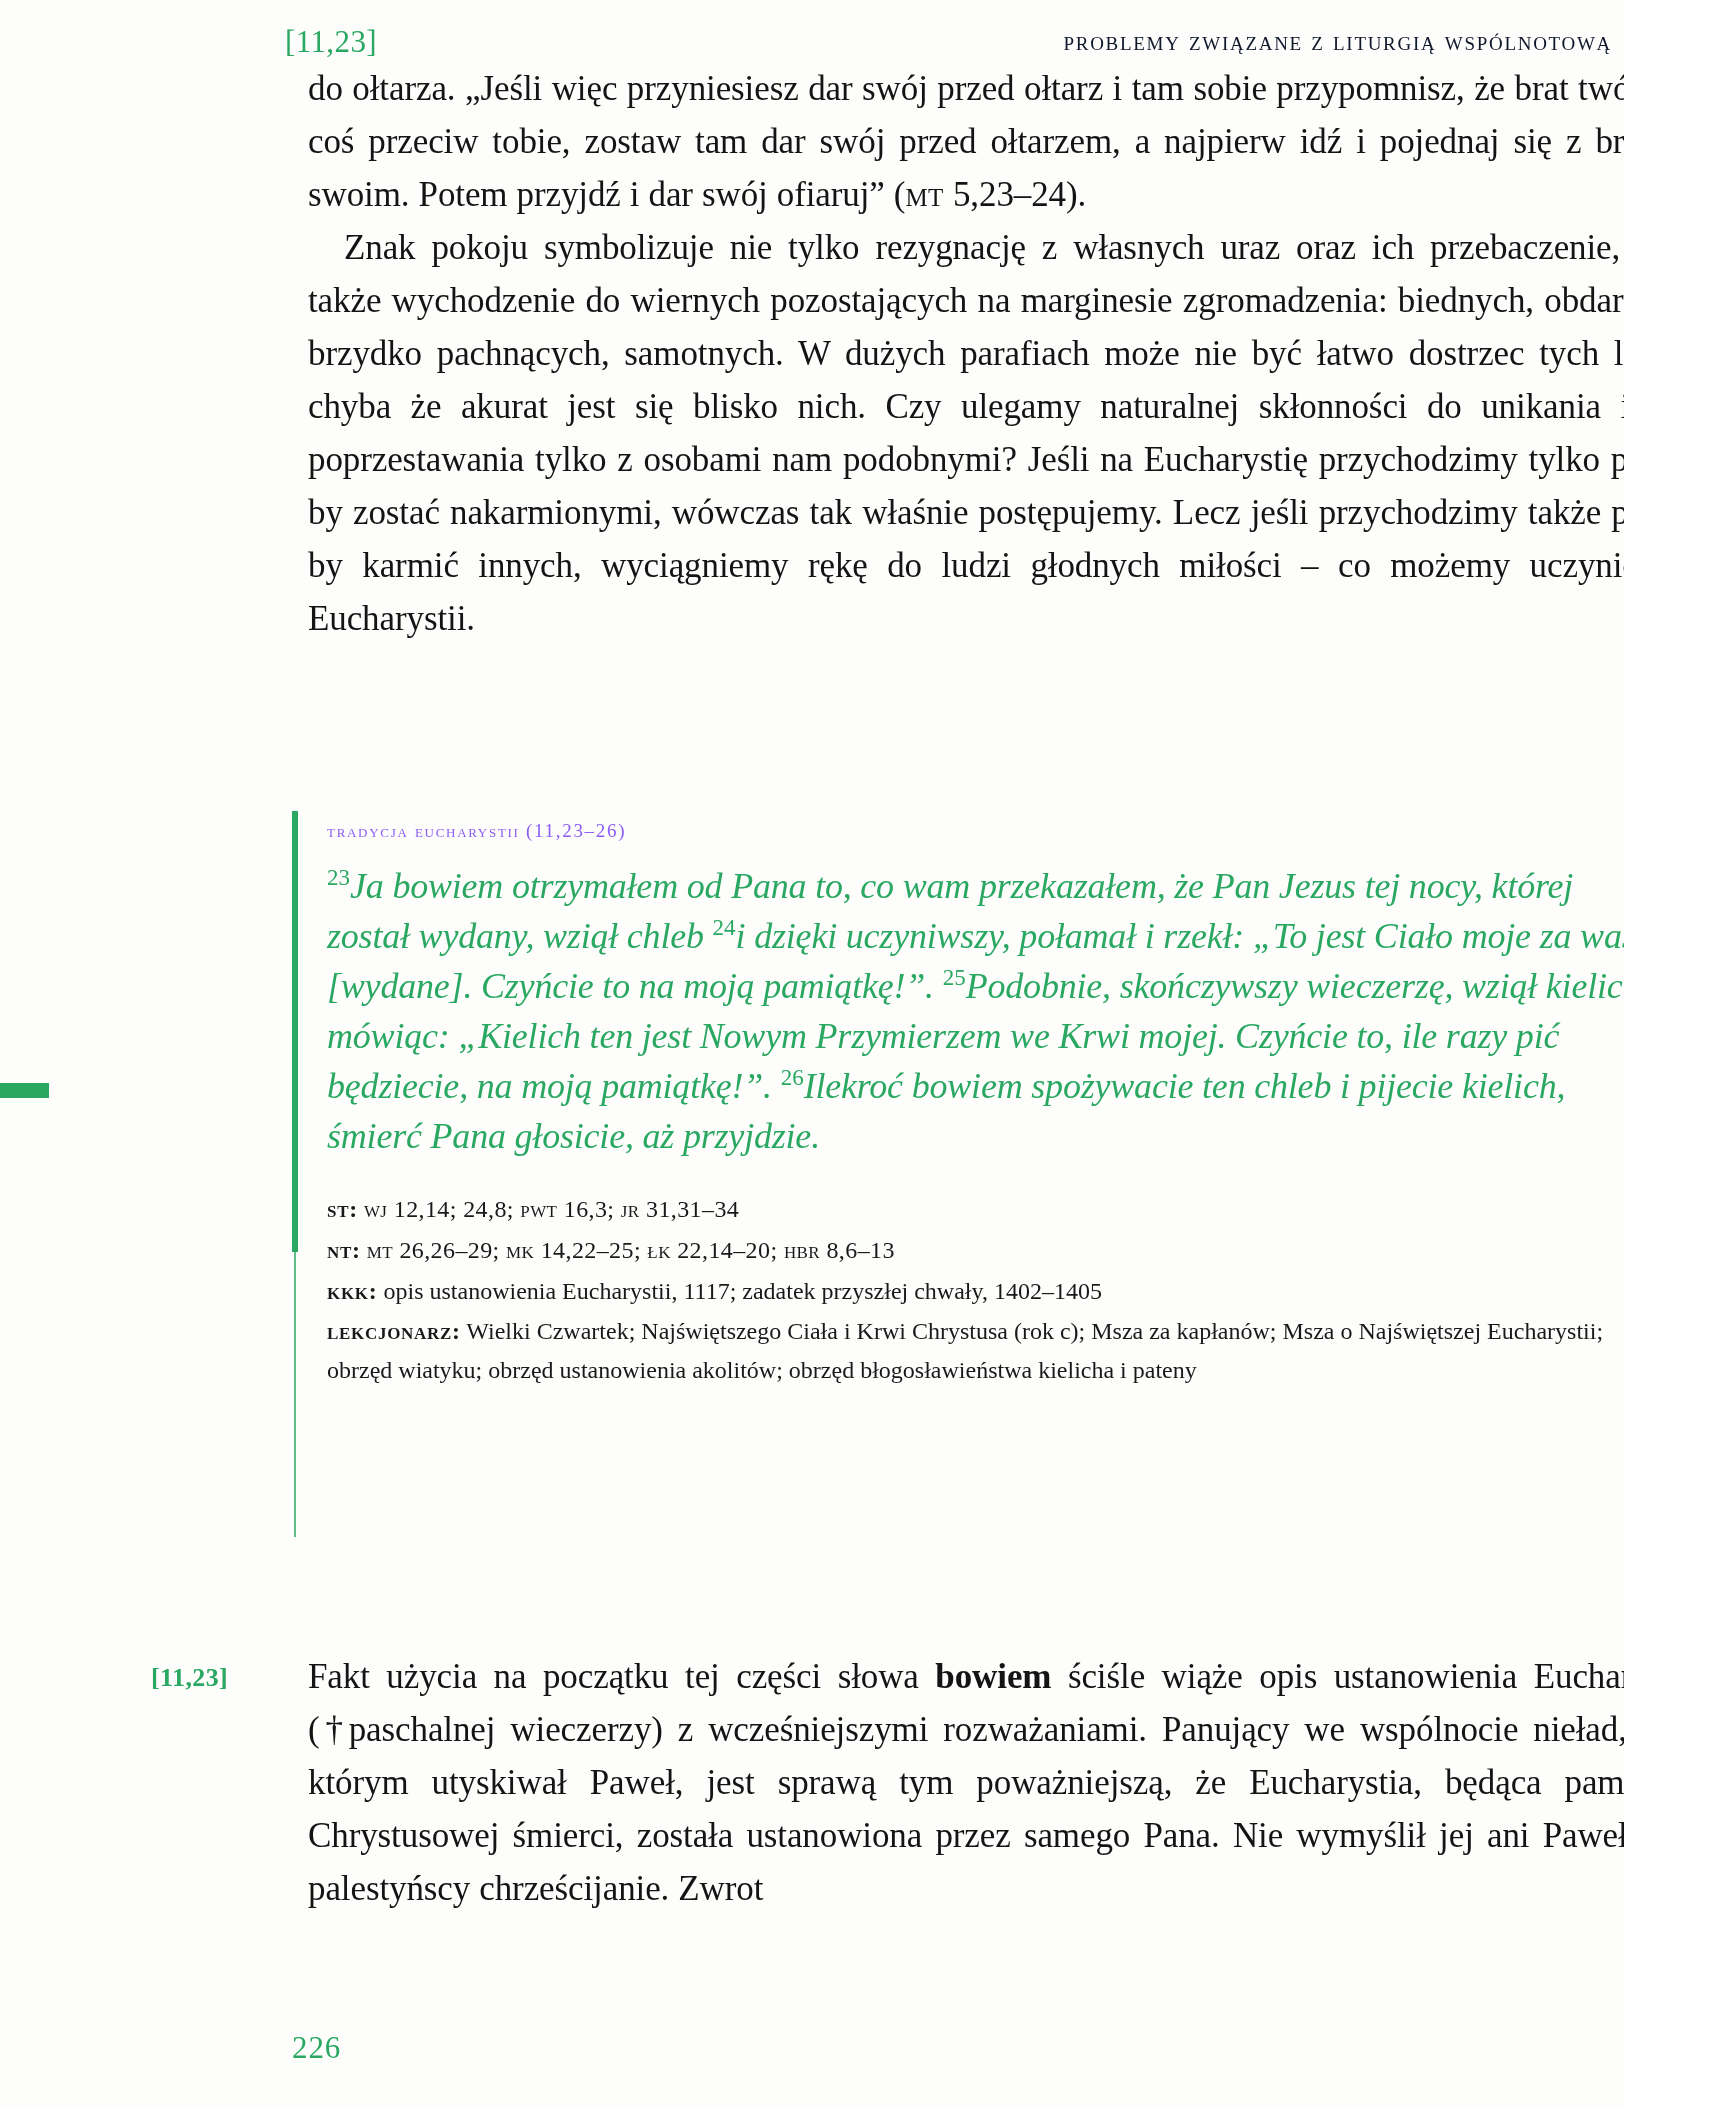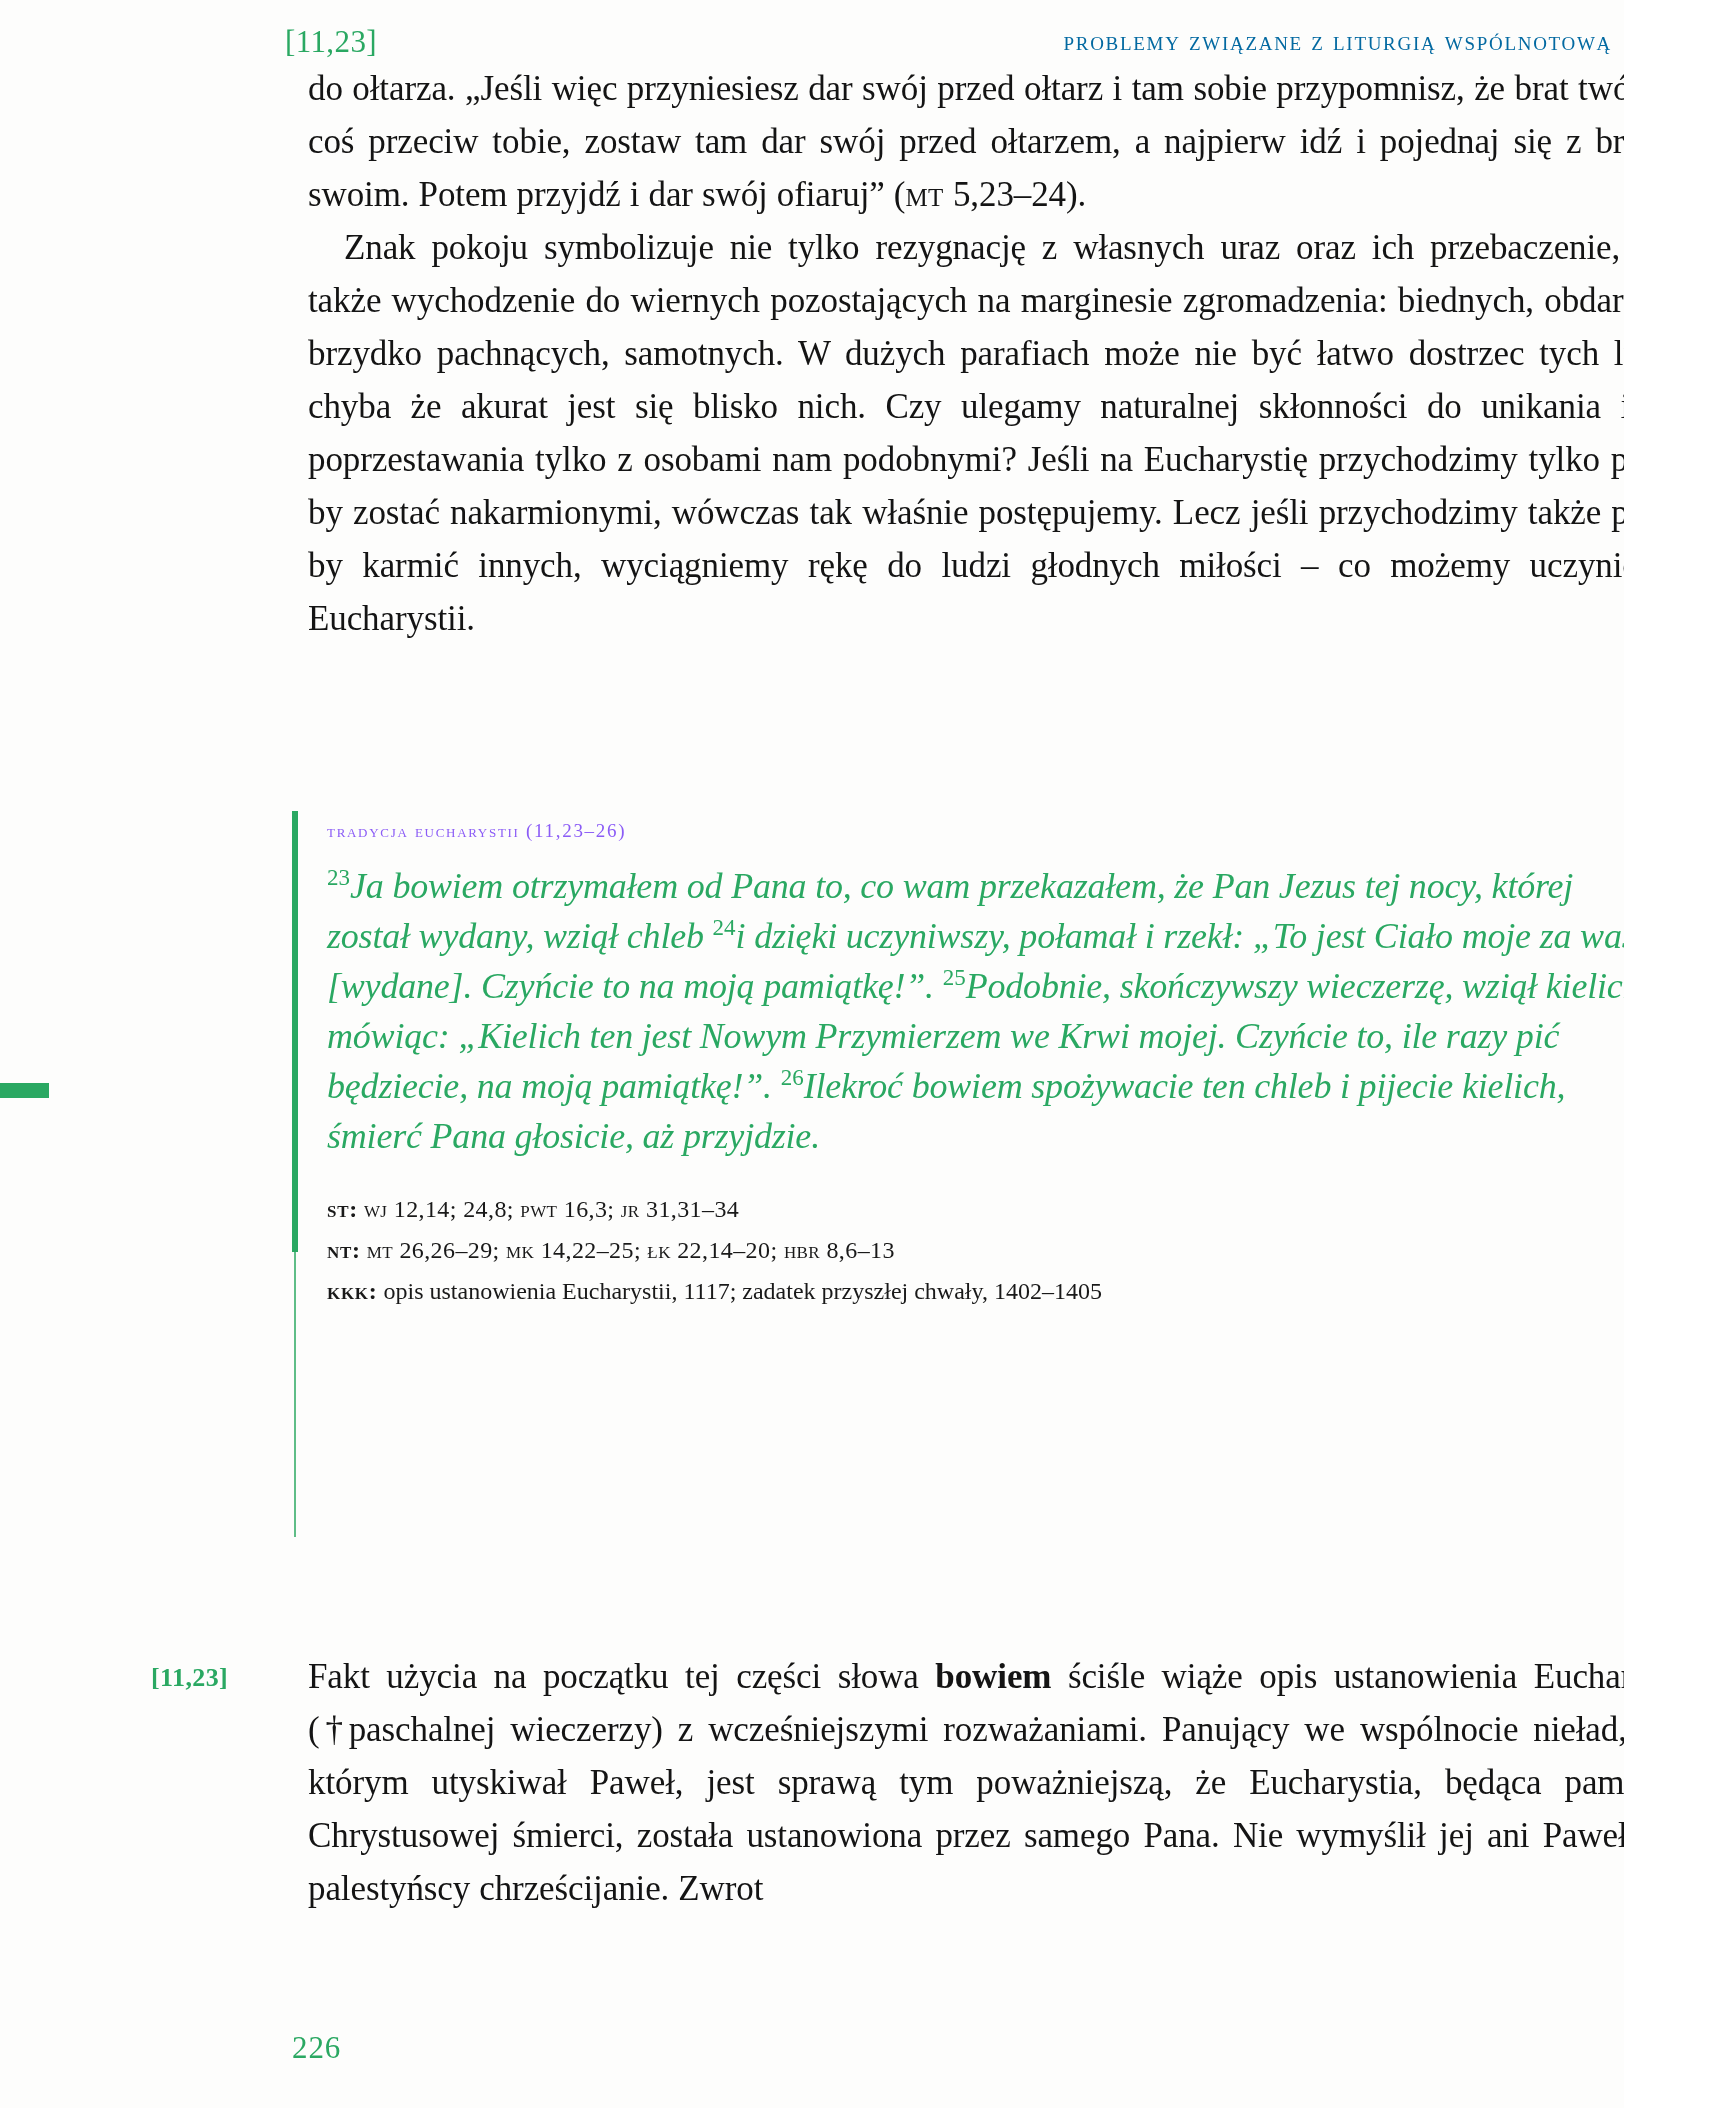--- a/index.html
+++ b/index.html
@@ -29,21 +29,21 @@
     justify-content: space-between;
   }
   .folio-marker {
     font-size: 31px;
     letter-spacing: 0.4px;
     color: #2aa862;
     font-family: "Liberation Serif", serif;
   }
   .head-title {
     font-size: 27px;
-    color: #0369a1;
+    color: #0f172a;
     letter-spacing: 1.7px;
     font-variant: small-caps;
     text-transform: lowercase;
     padding-right: 12px;
     white-space: nowrap;
   }
 
   
   .col {
     position: absolute;
@@ -194,20 +194,21 @@
     <div class="rule-thin"></div>
     <div class="box-inner">
       <div class="box-title">TRADYCJA EUCHARYSTII (11,23–26)</div>
 
       <p class="quote"><span class="vnum">23</span><span>Ja bowiem otrzymałem od Pana to, co wam przekazałem, że Pan Jezus tej nocy, której został wydany, wziął chleb </span><span class="vnum">24</span><span>i dzięki uczyniwszy, połamał i rzekł: „To jest Ciało moje za was [wydane]. Czyńcie to na moją pamiątkę!”. </span><span class="vnum">25</span><span>Podobnie, skończywszy wieczerzę, wziął kielich, mówiąc: „Kielich ten jest Nowym Przymierzem we Krwi mojej. Czyńcie to, ile razy pić będziecie, na moją pamiątkę!”. </span><span class="vnum">26</span><span>Ilekroć bowiem spożywacie ten chleb i pijecie kielich, śmierć Pana głosicie, aż przyjdzie.</span></p>
 
       <div class="refs">
         <div class="line"><span class="lbl">ST:</span> <span class="scref">WJ 12,14; 24,8; PWT 16,3; JR 31,31–34</span></div>
         <div class="line"><span class="lbl">NT:</span> <span class="scref">MT 26,26–29; MK 14,22–25; ŁK 22,14–20; HBR 8,6–13</span></div>
         <div class="line"><span class="lbl">KKK:</span> <span>opis ustanowienia Eucharystii, 1117; zadatek przyszłej chwały, 1402–1405</span></div>
+        <div class="line"><span class="lbl">LEKCJONARZ:</span> <span>Wielki Czwartek; Najświętszego Ciała i Krwi Chrystusa (rok c); Msza za kapłanów; Msza o Najświętszej Eucharystii; obrzęd wiatyku; obrzęd ustanowienia akolitów; obrzęd błogosławieństwa kielicha i pateny</span></div>
       </div>
     </div>
   </div>
 
   <div class="margin-marker" style="top: 1663px;">[11,23]</div>
   <div class="col" style="top: 1650px;">
     <p class="body"><span>Fakt użycia na początku tej części słowa </span><b class="strong">bowiem</b><span> ściśle wiąże opis ustanowienia Eucharystii (†paschalnej wieczerzy) z wcześniejszymi rozważaniami. Panujący we wspólnocie nieład, nad którym utyskiwał Paweł, jest sprawą tym poważniejszą, że Eucharystia, będąca pamiątką Chrystusowej śmierci, została ustanowiona przez samego Pana. Nie wymyślił jej ani Paweł, ani palestyńscy chrześcijanie. Zwrot</span></p>
   </div>
 
   <div class="folio">226</div>

